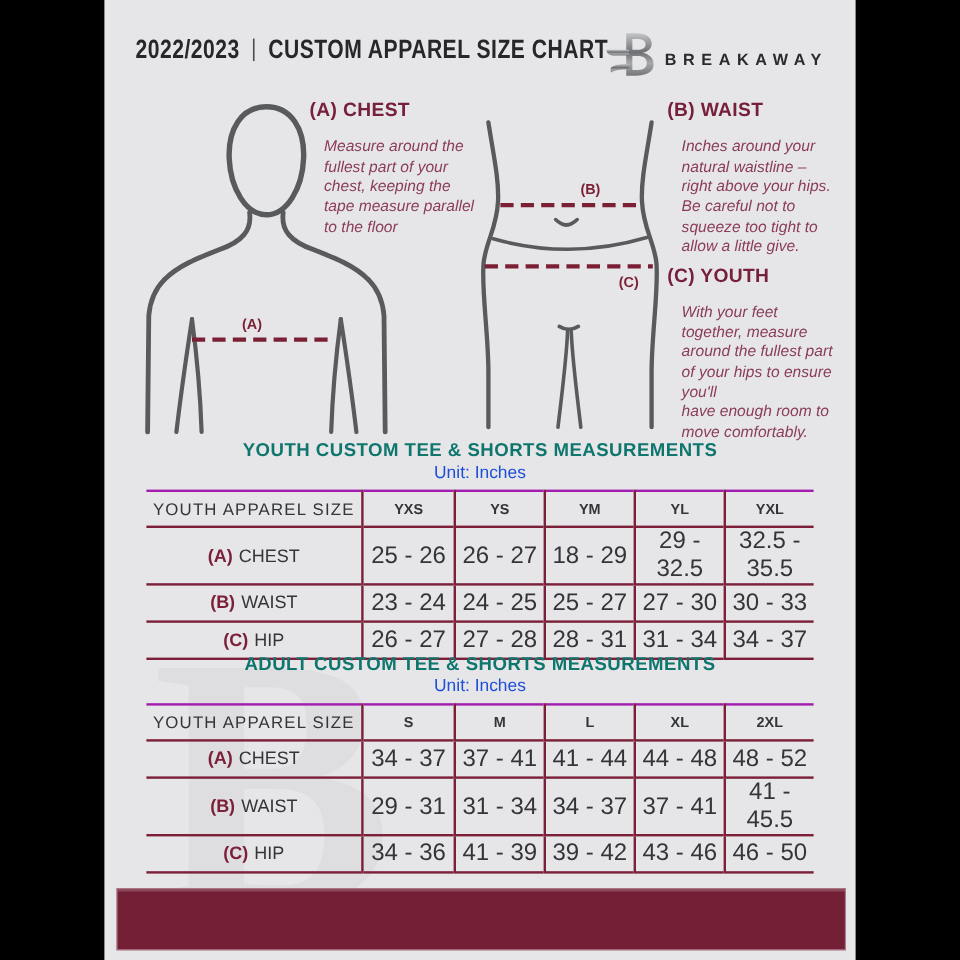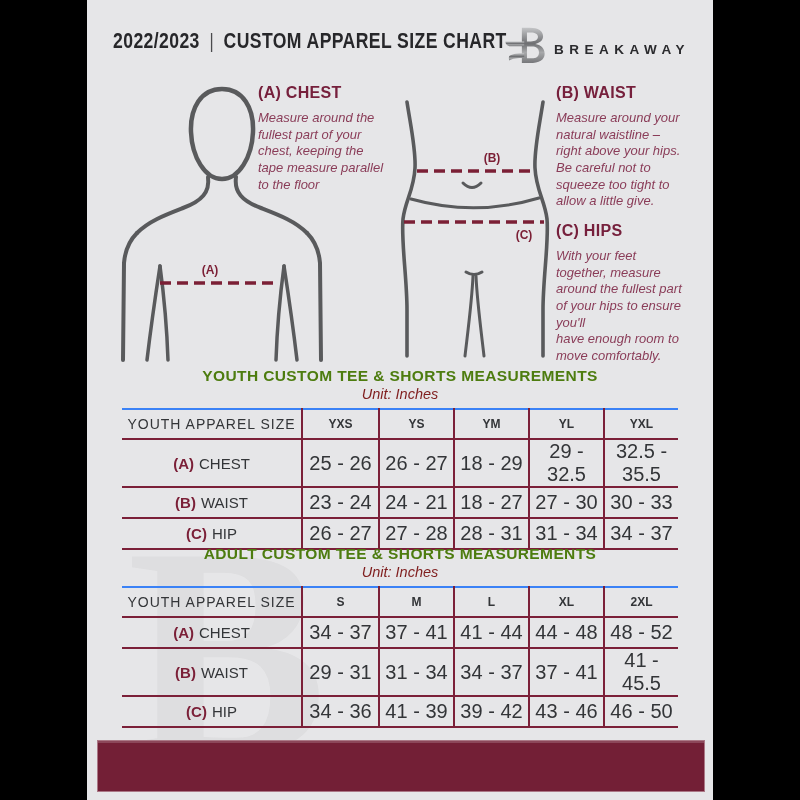--- a/index.html
+++ b/index.html
@@ -24,44 +24,44 @@
   .brand-text{
     font-weight:bold;font-size:13.5px;letter-spacing:5.5px;color:#2b2b2e;
     margin-top:8px;
   }
   
   .instr{position:absolute;z-index:2;}
   .instr h3{
     margin:0 0 8px 0;font-size:16px;font-weight:bold;color:#76203c;letter-spacing:.3px;
   }
   .instr p{
-    margin:0;font-size:13px;font-style:italic;line-height:1.28;color:#8a3c58;
+    margin:12px;font-size:13px;font-style:italic;line-height:1.28;color:#8a3c58;
     white-space:pre-line;
   }
   .instr-chest{left:171px;top:84px;width:150px;}
   .instr-waist{left:469px;top:84px;width:152px;}
   .instr-hips{left:469px;top:222px;width:155px;}
   
   .fig{position:absolute;z-index:1;}
   .fig-torso{left:33px;top:80px;}
   .fig-waist{left:306px;top:98px;}
   
   .meas-section{position:absolute;left:35px;width:556px;z-index:2;}
   .youth-section{top:367px;}
   .adult-section{top:545px;}
   .meas-title{
-    text-align:center;font-size:15.5px;font-weight:bold;color:#4d7c0f;
+    text-align:center;font-size:15.5px;font-weight:bold;color:#0f766e;
     letter-spacing:.4px;margin:0;
   }
   .meas-unit{
-    text-align:center;font-size:14.5px;font-style:italic;color:#7f1d1d;margin:1px 0 6px 0;
+    text-align:center;font-size:14.5px;color:#1d4ed8;margin:1px 0 6px 0;
   }
   table.size-table{
     width:556px;border-collapse:collapse;table-layout:fixed;
-    border-top:2px solid #3b82f6;border-bottom:2px solid #7b2038;
+    border-top:2px solid #a21caf;border-bottom:2px solid #7b2038;
     background:transparent;
   }
   table.size-table col.c0{width:180px;}
   table.size-table col.cn{width:75px;}
   table.size-table tr{height:31px;}
   table.size-table thead tr{height:30px;border-bottom:2px solid #7b2038;}
   table.size-table tbody tr + tr{border-top:2px solid #7b2038;}
   table.size-table th,table.size-table td{
     padding:0;text-align:center;vertical-align:middle;color:#333538;
   }
@@ -155,29 +155,29 @@
   <div class="instr instr-chest">
     <h3>(A) CHEST</h3>
     <p>Measure around the
 fullest part of your
 chest, keeping the
 tape measure parallel
 to the floor</p>
   </div>
   <div class="instr instr-waist">
     <h3>(B) WAIST</h3>
-    <p>Measure around your
+    <p>Inches around your
 natural waistline –
 right above your hips.
 Be careful not to
 squeeze too tight to
 allow a little give.</p>
   </div>
   <div class="instr instr-hips">
-    <h3>(C) HIPS</h3>
+    <h3>(C) YOUTH</h3>
     <p>With your feet
 together, measure
 around the fullest part
 of your hips to ensure
 you'll
 have enough room to
 move comfortably.</p>
   </div>
 
   <div class="watermark">B</div>
@@ -209,22 +209,22 @@
           <td class="row-label"><span class="prefix">(A)</span><span>CHEST</span></td>
           <td class="val">25 - 26</td>
           <td class="val">26 - 27</td>
           <td class="val">18 - 29</td>
           <td class="val">29 - 32.5</td>
           <td class="val">32.5 - 35.5</td>
         </tr>
         <tr>
           <td class="row-label"><span class="prefix">(B)</span><span>WAIST</span></td>
           <td class="val">23 - 24</td>
-          <td class="val">24 - 21</td>
-          <td class="val">18 - 27</td>
+          <td class="val">24 - 25</td>
+          <td class="val">25 - 27</td>
           <td class="val">27 - 30</td>
           <td class="val">30 - 33</td>
         </tr>
         <tr>
           <td class="row-label"><span class="prefix">(C)</span><span>HIP</span></td>
           <td class="val">26 - 27</td>
           <td class="val">27 - 28</td>
           <td class="val">28 - 31</td>
           <td class="val">31 - 34</td>
           <td class="val">34 - 37</td>

